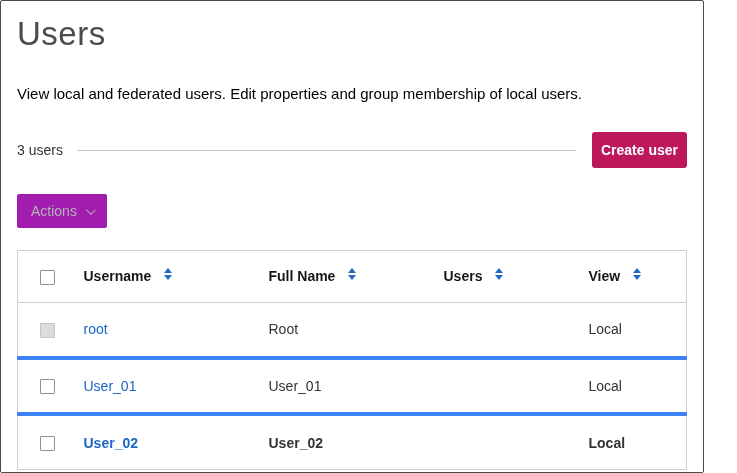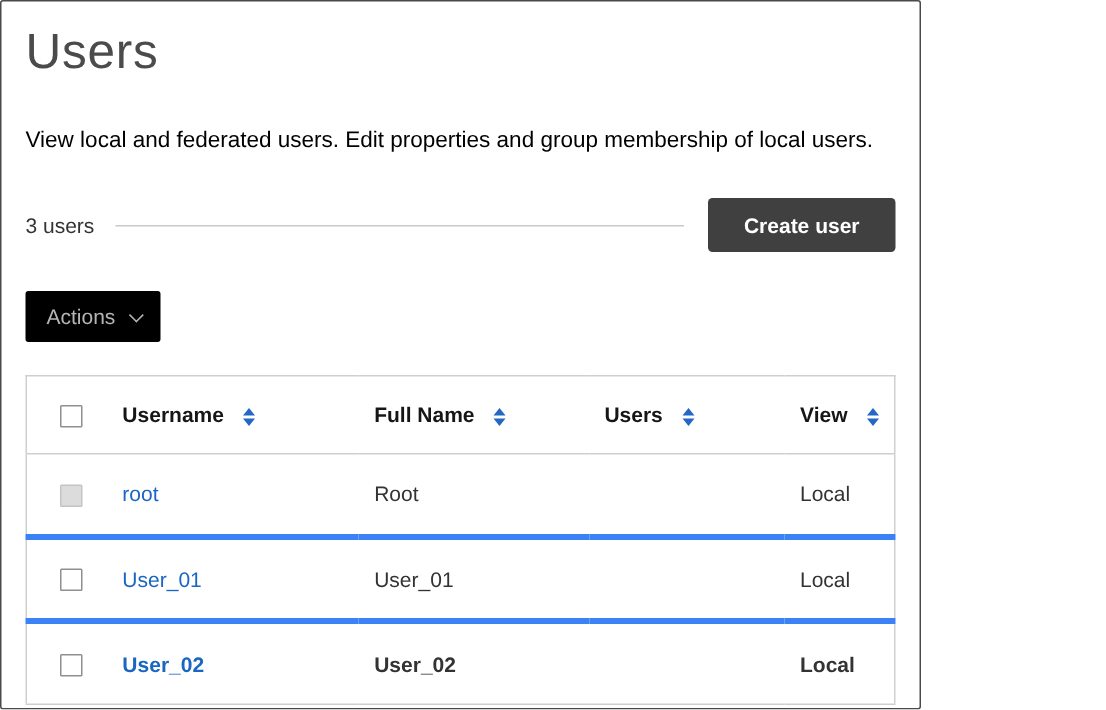--- a/index.html
+++ b/index.html
@@ -4,21 +4,21 @@
 <style>
   * { box-sizing: border-box; margin: 0; padding: 0; }
   html, body { background: #fff; }
   body {
     font-family: "Liberation Sans", sans-serif;
     color: #333;
     width: 737px;
     height: 473px;
   }
   .window {
-    width: 614px;
+    width: 704px;
     height: 473px;
     border: 1px solid #4a4a4a;
     border-radius: 2px;
     background: #fff;
     padding: 12px 16px 0 16px;
     overflow: hidden;
     position: relative;
   }
   .page-title {
     font-size: 33px;
@@ -44,34 +44,34 @@
     white-space: nowrap;
     margin-right: 14px;
   }
   .count-divider {
     flex: 1;
     height: 1px;
     background: #c9c9c9;
     margin-right: 16px;
   }
   .create-btn {
-    background: #404040;
+    background: #be185d;
     color: #fff;
     font-family: "Liberation Sans", sans-serif;
     font-size: 14px;
     font-weight: bold;
     border: none;
     border-radius: 3px;
-    padding: 10px 24px;
+    padding: 10px 9px;
     cursor: pointer;
     white-space: nowrap;
   }
   .actions-btn {
     margin-top: 26px;
-    background: #000000;
+    background: #a21caf;
     color: #b5b5b5;
     font-family: "Liberation Sans", sans-serif;
     font-size: 14px;
     border: none;
     border-radius: 2px;
     padding: 9px 14px;
     display: inline-flex;
     align-items: center;
     gap: 9px;
     cursor: default;
@@ -102,21 +102,21 @@
   .users-table td {
     padding: 18px 10px;
     border-bottom: 4px solid #3b82f6;
     color: #333;
   }
   .users-table tr:last-child td { border-bottom: 1px solid #cfcfcf; font-weight: bold; }
   .col-check { width: 56px; padding-left: 22px !important; }
   .col-username { width: 185px; }
   .col-fullname { width: 175px; }
   .col-denied { width: 145px; }
-  .th-inner { display: inline-flex; align-items: flex-end; }
+  .th-inner { display: inline-flex; align-items: flex-start; }
   .sort-icon {
     display: inline-flex;
     flex-direction: column;
     gap: 2px;
     margin-left: 13px;
   }
   .sort-icon .tri-up {
     width: 0; height: 0;
     border-left: 4px solid transparent;
     border-right: 4px solid transparent;

